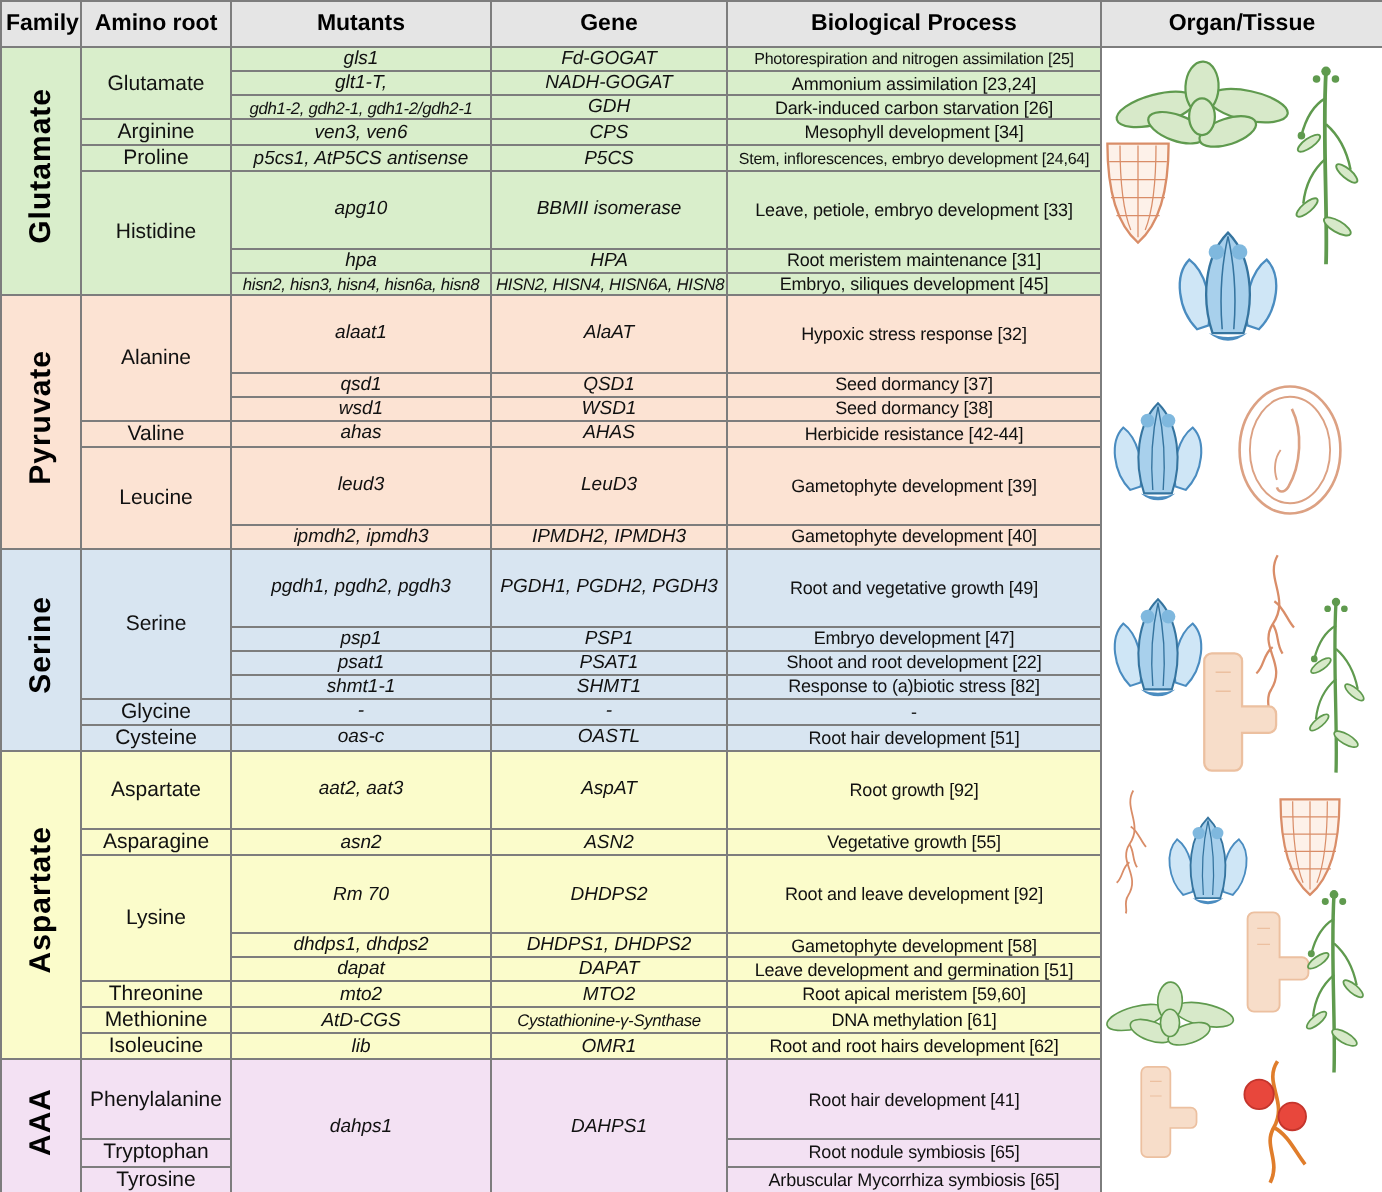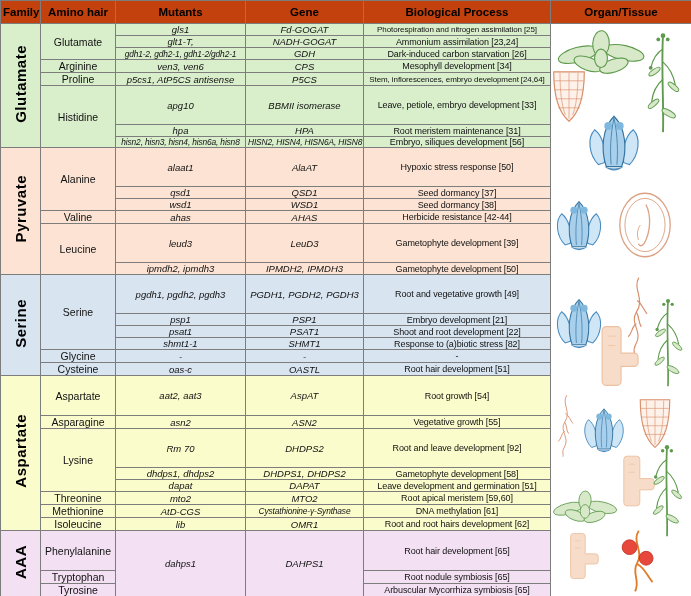--- a/index.html
+++ b/index.html
@@ -5,21 +5,21 @@
   html,body { margin:0; padding:0; background:#ffffff; }
   .figure-wrap {
     width:691px; height:596px; position:relative; background:#ffffff;
     font-family:"Liberation Sans", sans-serif; color:#111;
   }
   table.amino-table {
     width:691px; height:596px; border-collapse:collapse; table-layout:fixed;
   }
   td, th { border:1px solid #7d7d7d; text-align:center; vertical-align:middle; padding:0 2px; overflow:hidden; }
   th {
-    background:#c2410c; font-weight:bold; font-size:11.5px; height:22px; color:#000;
+    background:#e5e5e5; font-weight:bold; font-size:11.5px; height:22px; color:#000;
   }
   tr.f-glu { background:#d9eecb; }
   tr.f-pyr { background:#fce3d3; }
   tr.f-ser { background:#d8e5f1; }
   tr.f-asp { background:#fbfccb; }
   tr.f-aaa { background:#f3e1f3; }
   td.family-cell { width:40px; }
   td.family-cell span {
     writing-mode:vertical-rl; transform:rotate(180deg);
     font-weight:bold; font-size:15px; letter-spacing:0.5px; color:#000;
@@ -44,21 +44,21 @@
     <col style="width:40px">
         <col style="width:75px">
         <col style="width:130px">
     <col style="width:118px">
         <col style="width:187px">
         <col style="width:141px">
   </colgroup>
   <thead>
     <tr>
       <th>Family</th>
-      <th>Amino hair</th>
+      <th>Amino root</th>
       <th>Mutants</th>
       <th>Gene</th>
       <th>Biological Process</th>
       <th>Organ/Tissue</th>
     </tr>
   </thead>
   <tbody>
 
     <tr class="f-glu">
       <td class="family-cell" rowspan="8"><span>Glutamate</span></td>
@@ -222,29 +222,29 @@
       <td class="proc">Leave, petiole, embryo development [33]</td>
     </tr>
     <tr class="f-glu">
       <td class="mut">hpa</td>
       <td class="gene">HPA</td>
       <td class="proc">Root meristem maintenance [31]</td>
     </tr>
     <tr class="f-glu">
       <td class="mut tight">hisn2, hisn3, hisn4, hisn6a, hisn8</td>
       <td class="gene tight">HISN2, HISN4, HISN6A, HISN8</td>
-      <td class="proc">Embryo, siliques development [56]</td>
+      <td class="proc">Embryo, siliques development [45]</td>
     </tr>
 
     <tr class="f-pyr">
       <td class="family-cell" rowspan="6"><span>Pyruvate</span></td>
       <td class="amino" rowspan="3">Alanine</td>
       <td class="mut">alaat1</td>
       <td class="gene">AlaAT</td>
-      <td class="proc">Hypoxic stress response [50]</td>
+      <td class="proc">Hypoxic stress response [32]</td>
     </tr>
     <tr class="f-pyr">
       <td class="mut">qsd1</td>
       <td class="gene">QSD1</td>
       <td class="proc">Seed dormancy [37]</td>
     </tr>
     <tr class="f-pyr">
       <td class="mut">wsd1</td>
       <td class="gene">WSD1</td>
       <td class="proc">Seed dormancy [38]</td>
@@ -257,34 +257,34 @@
     </tr>
     <tr class="f-pyr">
       <td class="amino" rowspan="2">Leucine</td>
       <td class="mut">leud3</td>
       <td class="gene">LeuD3</td>
       <td class="proc">Gametophyte development [39]</td>
     </tr>
     <tr class="f-pyr">
       <td class="mut">ipmdh2, ipmdh3</td>
       <td class="gene">IPMDH2, IPMDH3</td>
-      <td class="proc">Gametophyte development [50]</td>
+      <td class="proc">Gametophyte development [40]</td>
     </tr>
 
     <tr class="f-ser">
       <td class="family-cell" rowspan="6"><span>Serine</span></td>
       <td class="amino" rowspan="4">Serine</td>
       <td class="mut">pgdh1, pgdh2, pgdh3</td>
       <td class="gene">PGDH1, PGDH2, PGDH3</td>
       <td class="proc">Root and vegetative growth [49]</td>
     </tr>
     <tr class="f-ser">
       <td class="mut">psp1</td>
       <td class="gene">PSP1</td>
-      <td class="proc">Embryo development [21]</td>
+      <td class="proc">Embryo development [47]</td>
     </tr>
     <tr class="f-ser">
       <td class="mut">psat1</td>
       <td class="gene">PSAT1</td>
       <td class="proc">Shoot and root development [22]</td>
     </tr>
     <tr class="f-ser">
       <td class="mut">shmt1-1</td>
       <td class="gene">SHMT1</td>
       <td class="proc">Response to (a)biotic stress [82]</td>
@@ -300,21 +300,21 @@
       <td class="mut">oas-c</td>
       <td class="gene">OASTL</td>
       <td class="proc">Root hair development [51]</td>
     </tr>
 
     <tr class="f-asp">
       <td class="family-cell" rowspan="8"><span>Aspartate</span></td>
       <td class="amino">Aspartate</td>
       <td class="mut">aat2, aat3</td>
       <td class="gene">AspAT</td>
-      <td class="proc">Root growth [54]</td>
+      <td class="proc">Root growth [92]</td>
     </tr>
     <tr class="f-asp">
       <td class="amino">Asparagine</td>
       <td class="mut">asn2</td>
       <td class="gene">ASN2</td>
       <td class="proc">Vegetative growth [55]</td>
     </tr>
     <tr class="f-asp">
       <td class="amino" rowspan="3">Lysine</td>
       <td class="mut">Rm 70</td>
@@ -348,21 +348,21 @@
       <td class="mut">lib</td>
       <td class="gene">OMR1</td>
       <td class="proc">Root and root hairs development [62]</td>
     </tr>
 
     <tr class="f-aaa">
       <td class="family-cell" rowspan="3"><span>AAA</span></td>
       <td class="amino">Phenylalanine</td>
       <td class="mut" rowspan="3">dahps1</td>
       <td class="gene" rowspan="3">DAHPS1</td>
-      <td class="proc">Root hair development [65]</td>
+      <td class="proc">Root hair development [41]</td>
     </tr>
     <tr class="f-aaa">
       <td class="amino">Tryptophan</td>
       <td class="proc">Root nodule symbiosis [65]</td>
     </tr>
     <tr class="f-aaa">
       <td class="amino">Tyrosine</td>
       <td class="proc">Arbuscular Mycorrhiza symbiosis [65]</td>
     </tr>
   </tbody>

